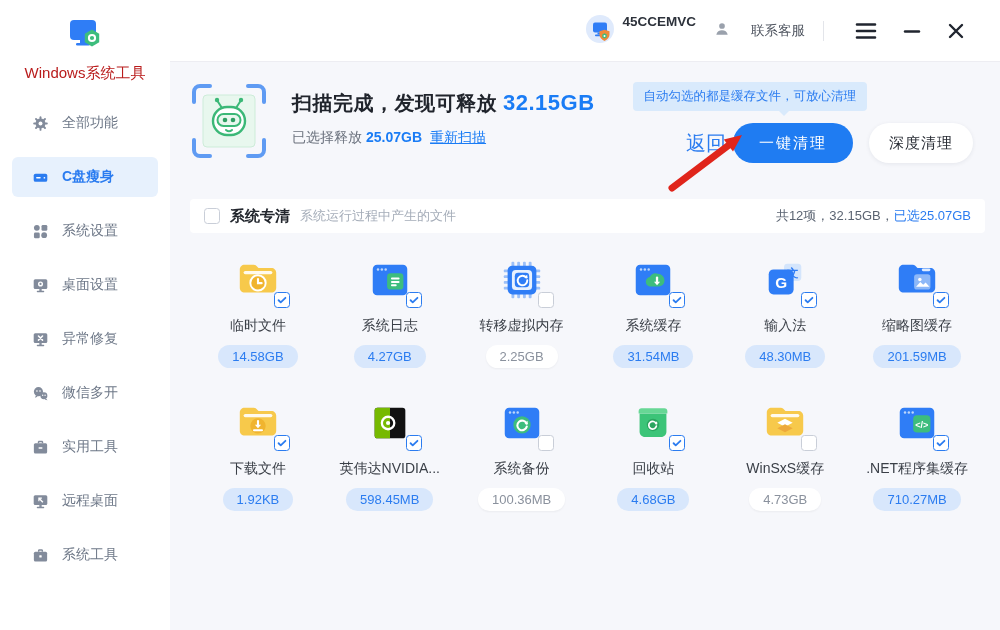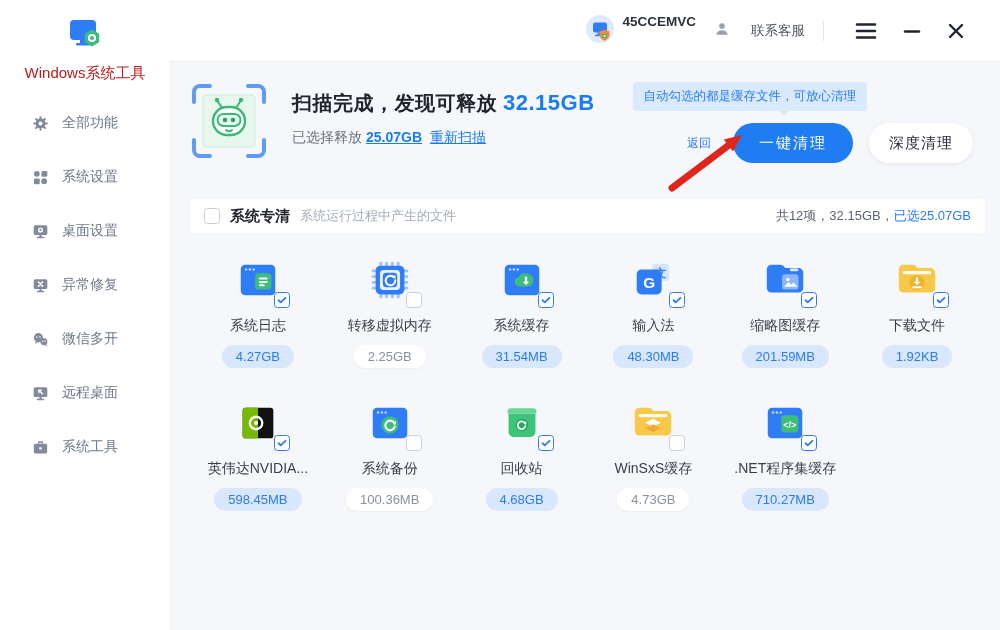--- a/index.html
+++ b/index.html
@@ -33,30 +33,30 @@
 
   .content { flex:1; background:#f6f7fb; position:relative; padding:20px 15px 0 20px; }
 
   
   .header-row { display:flex; align-items:flex-start; }
   .robot { width:78px; height:78px; margin-right:24px; flex-shrink:0; }
   .header-text { padding-top:8px; }
   .scan-title { font-size:20px; font-weight:700; color:#20242c; letter-spacing:.5px; }
   .scan-title .hl { color:#1a7cf5; font-size:22px; margin-left:6px; }
   .scan-sub { margin-top:12px; font-size:14px; color:#6b727e; }
-  .scan-sub .hl { color:#1a7cf5; font-weight:700; margin-left:4px;text-decoration:underline; }
+  .scan-sub .hl { color:#1a7cf5; font-weight:700; margin-left:4px; }
   .rescan { color:#1a7cf5; text-decoration:underline; margin-left:8px; cursor:pointer; }
   .header-right { margin-left:auto; display:flex; flex-direction:column; align-items:flex-end; }
   .tooltip { background:#d9eafc; color:#2b7cf0; font-size:12.5px; padding:6px 11px;
     border-radius:4px; position:relative; margin-right:118px; }
   .tooltip::after { content:""; position:absolute; bottom:-5px; left:62%;
     border-left:6px solid transparent; border-right:6px solid transparent;
     border-top:6px solid #d9eafc; }
   .btn-row { display:flex; align-items:center; margin-top:12px; margin-right:12px; }
-  .back { color:#2b7cf0; font-size:12px; cursor:pointer; margin-right:22px; }
+  .back { color:#2b7cf0; font-size:20px; cursor:pointer; margin-right:7px; }
   .btn-primary { width:120px; height:40px; border:none; border-radius:20px;
     background:#1f7cf2; color:#fff; font-size:15px; letter-spacing:2px; cursor:pointer;
     font-family:inherit; }
   .btn-white { width:104px; height:40px; border:none; border-radius:20px; margin-left:16px;
     background:#fff; color:#2a2e36; font-size:15px; letter-spacing:1px; cursor:pointer;
     box-shadow:0 1px 4px rgba(30,40,60,.08); font-family:inherit; }
   .arrow { position:absolute; left:470px; top:58px; width:130px; height:90px;
     z-index:5; pointer-events:none; }
 
   
@@ -111,20 +111,32 @@
                 <rect x="8.9" y="1.4" width="2.2" height="17.2" rx="1.1" transform="rotate(45 10 10)"></rect>
                 <rect x="8.9" y="1.4" width="2.2" height="17.2" rx="1.1" transform="rotate(90 10 10)"></rect>
                 <rect x="8.9" y="1.4" width="2.2" height="17.2" rx="1.1" transform="rotate(135 10 10)"></rect>
                 <circle cx="10" cy="10" r="5.8"></circle>
                 <circle cx="10" cy="10" r="2.3" fill="#fff"></circle>
               </g>
             </svg>
           </span>
           <span>全部功能</span>
         </div>
+        <div class="nav-item sel">
+          <span class="nicon">
+            <svg viewBox="0 0 20 20" width="17" height="17">
+              <g fill="currentColor">
+                <rect x="2" y="5.5" width="16" height="9.5" rx="2.2"></rect>
+                <rect x="4.8" y="9.4" width="5.5" height="1.8" rx="0.9" fill="#fff"></rect>
+                <circle cx="14.6" cy="10.3" r="1" fill="#fff"></circle>
+              </g>
+            </svg>
+          </span>
+          <span>C盘瘦身</span>
+        </div>
         <div class="nav-item">
           <span class="nicon">
             <svg viewBox="0 0 20 20" width="17" height="17">
               <g fill="currentColor">
                 <circle cx="5.7" cy="5.7" r="3.4"></circle>
                 <rect x="11.2" y="2.3" width="6.8" height="6.8" rx="1.6"></rect>
                 <rect x="2.3" y="11.2" width="6.8" height="6.8" rx="1.6"></rect>
                 <circle cx="14.3" cy="14.3" r="3.4"></circle>
               </g>
             </svg>
@@ -171,20 +183,32 @@
               </g>
               <g fill="#fff">
                 <circle cx="5.8" cy="7" r=".95"></circle>
                 <circle cx="9.4" cy="7" r=".95"></circle>
                 <circle cx="12.6" cy="12" r=".8"></circle>
                 <circle cx="15.4" cy="12" r=".8"></circle>
               </g>
             </svg>
           </span>
           <span>微信多开</span>
+        </div>
+        <div class="nav-item">
+          <span class="nicon">
+            <svg viewBox="0 0 20 20" width="17" height="17">
+              <g fill="currentColor">
+                <path d="M6.8 5V3.6c0-.9.7-1.6 1.6-1.6h3.2c.9 0 1.6.7 1.6 1.6V5h-1.7V3.7H8.5V5z"></path>
+                <rect x="2.2" y="5" width="15.6" height="12" rx="1.8"></rect>
+                <rect x="7.6" y="9.6" width="4.8" height="1.8" rx="0.9" fill="#fff"></rect>
+              </g>
+            </svg>
+          </span>
+          <span>实用工具</span>
         </div>
         <div class="nav-item">
           <span class="nicon">
             <svg viewBox="0 0 20 20" width="17" height="17">
               <g fill="currentColor">
                 <rect x="2" y="2.6" width="16" height="11.6" rx="1.8"></rect>
                 <rect x="8.6" y="14.2" width="2.8" height="2.2"></rect>
                 <rect x="5.6" y="16.2" width="8.8" height="1.6" rx="0.8"></rect>
               </g>
               <path d="M7.4 5.2h4.2v1.6H9.9l3.5 3.4-1.2 1.2-3.4-3.4v1.7H7.4z" fill="#fff"></path>
@@ -303,20 +327,34 @@
       <div class="section-bar">
         <span class="chk unchecked" id="sec-chk"></span>
         <span class="sec-title">系统专清</span>
         <span class="sec-desc">系统运行过程中产生的文件</span>
         <span class="sec-stats"><span>共12项，32.15GB，</span><span class="hl2">已选25.07GB</span></span>
       </div>
 
       <div class="grid" id="grid">
           <div class="item">
             <div class="icon-wrap"><svg viewBox="0 0 48 48" width="46" height="46">
+                <path d="M5 13c0-2.8 2.2-5 5-5h9.5c1 0 2 .4 2.7 1.2l2.3 2.3H38c2.8 0 5 2.2 5 5v15.5c0 2.8-2.2 5-5 5H10c-2.8 0-5-2.2-5-5z" fill="#f7c94b"></path>
+                <rect x="9" y="14.5" width="30" height="3.4" rx="1.7" fill="#fff" opacity=".9"></rect>
+                <circle cx="24" cy="27" r="8" fill="#f0b42f" stroke="#fff" stroke-width="2"></circle>
+                <path d="M24 23v4.3h3.8" stroke="#fff" stroke-width="2.2" fill="none" stroke-linecap="round"></path>
+              </svg><span class="chk checked">
+                <svg viewBox="0 0 14 14" width="12" height="12">
+                  <path d="M3 7.3l2.5 2.5L11 4.4" stroke="#2b7cf0" stroke-width="2.1" fill="none" stroke-linecap="round" stroke-linejoin="round"></path>
+                </svg>
+              </span></div>
+            <div class="item-label">临时文件</div>
+            <div class="badge on">14.58GB</div>
+          </div>
+          <div class="item">
+            <div class="icon-wrap"><svg viewBox="0 0 48 48" width="46" height="46">
                 <rect x="6" y="8" width="36" height="32" rx="4.5" fill="#2f7df6"></rect>
                 <circle cx="11.5" cy="13" r="1.3" fill="#bcd6fb"></circle>
                 <circle cx="15.5" cy="13" r="1.3" fill="#bcd6fb"></circle>
                 <circle cx="19.5" cy="13" r="1.3" fill="#bcd6fb"></circle>
                 <rect x="21" y="17" width="17" height="17" rx="3.5" fill="#3dbd7d"></rect>
                 <g fill="#fff">
                   <rect x="25" y="21.5" width="9" height="2" rx="1"></rect>
                   <rect x="25" y="25" width="9" height="2" rx="1"></rect>
                   <rect x="25" y="28.5" width="6" height="2" rx="1"></rect>
                 </g>

